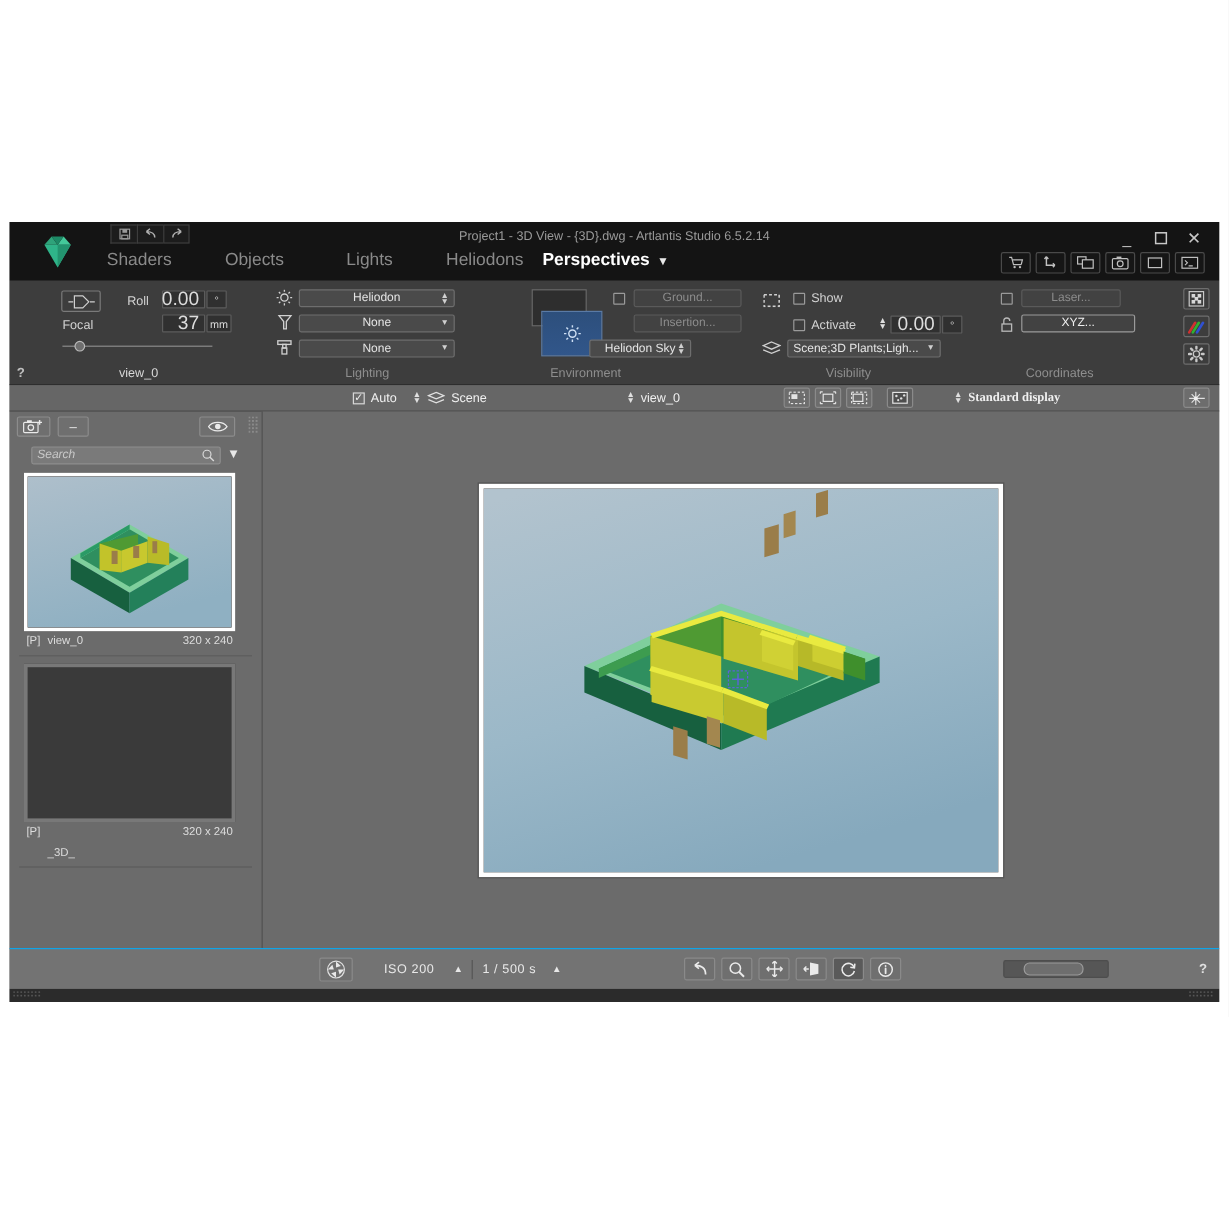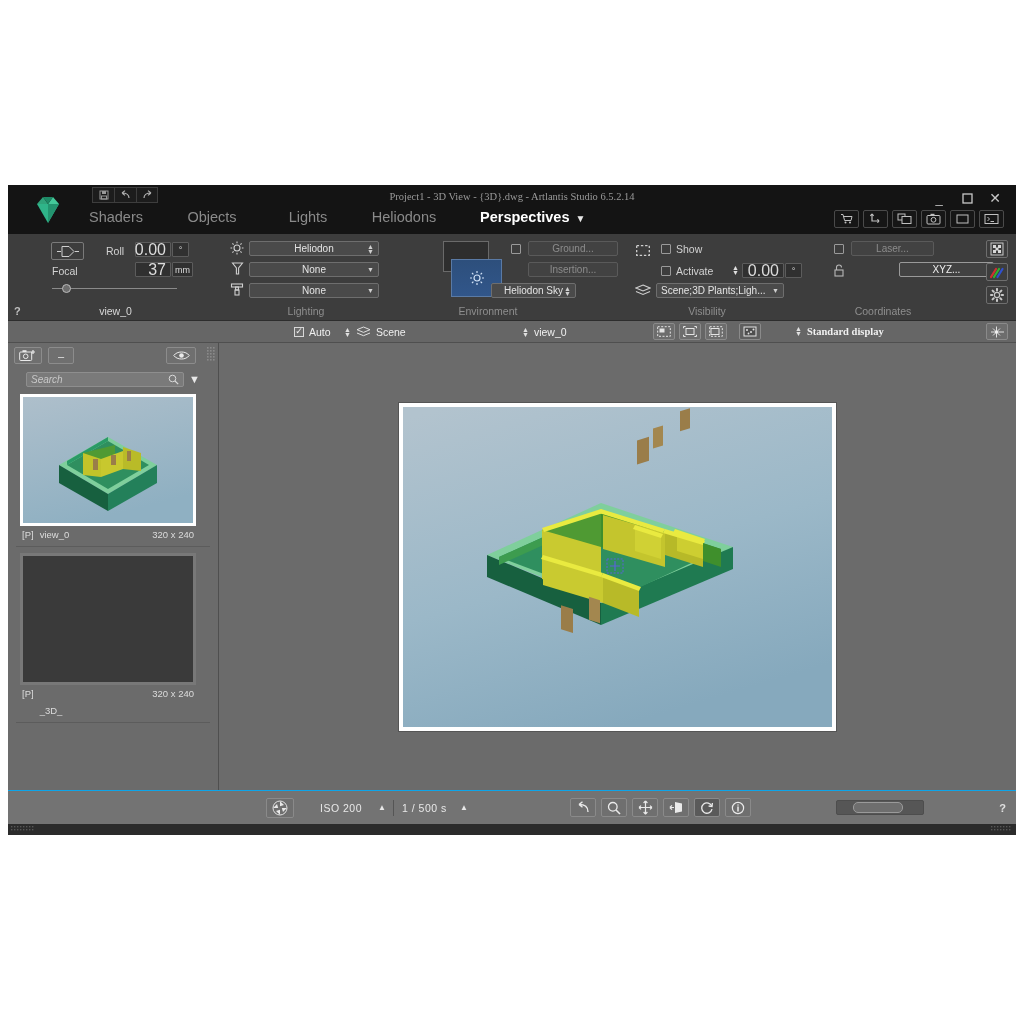--- a/index.html
+++ b/index.html
@@ -36,21 +36,21 @@
   .tb-mini {
     width: 22px; height: 16px;
     border: 1px solid #3d3d3d;
     border-right: none;
     display: flex; align-items: center; justify-content: center;
     background: #1c1c1c;
   }
   .tb-mini:last-child { border-right: 1px solid #3d3d3d; }
   .win-title {
     position: absolute; left: 0; right: 0; top: 6px;
-    text-align: center; font-size: 10.5px; color: #9a9a9a; font-family: Liberation Serif, serif;
+    text-align: center; font-size: 10.5px; color: #9a9a9a;
   }
   .win-btns {
     position: absolute; right: 8px; top: 4px;
     display: flex; gap: 2px;
   }
   .win-btn {
     width: 26px; height: 18px;
     display: flex; align-items: center; justify-content: center;
     color: #c8c8c8; font-size: 13px;
   }
@@ -299,21 +299,21 @@
           </svg>
       </div>
       <div class="win-btn close">✕</div>
     </div>
 
     <div class="mainnav">
       <div class="navitem">Shaders</div>
       <div class="navitem">Objects</div>
       <div class="navitem">Lights</div>
       <div class="navitem">Heliodons</div>
-      <div class="navitem active" style="width:auto;margin-left:28px;">Perspectives</div>
+      <div class="navitem active" style="width:auto;">Perspectives</div>
       <div class="nav-caret">▼</div>
     </div>
 
     <div class="title-icons">
       <div class="ti-btn">
         <svg width="14" height="12" viewBox="0 0 14 12">
             <path d="M1 1.5 H3 L4.6 7.5 H11" fill="none" stroke="#c0c0c0" stroke-width="1"></path>
             <path d="M3.6 3.5 H12 L11 7.5" fill="none" stroke="#c0c0c0" stroke-width="1"></path>
             <circle cx="5.5" cy="9.6" r="1" fill="#c0c0c0"></circle>
             <circle cx="10" cy="9.6" r="1" fill="#c0c0c0"></circle>
@@ -476,21 +476,21 @@
 
     <div class="psec" style="width:140px;">
       <div class="chk" style="position:absolute;left:6px;top:10px;"></div>
       <div class="btnflat" style="position:absolute;left:23px;top:7px;width:83px;">Laser...</div>
       <div style="position:absolute;left:5px;top:30px;">
         <svg width="12" height="13" viewBox="0 0 12 13">
             <path d="M3.5 6 V3.5 A2.5 2.5 0 0 1 8.5 3.5" fill="none" stroke="#b8b8b8" stroke-width="1.1"></path>
             <rect x="2" y="6" width="8" height="6" fill="none" stroke="#b8b8b8" stroke-width="1.1"></rect>
           </svg>
       </div>
-      <div class="btnflat enabled" style="position:absolute;left:23px;top:28px;width:95px;color:#f0f0f0;border-color:#9a9a9a;margin-left:48px;">XYZ...</div>
+      <div class="btnflat enabled" style="position:absolute;left:23px;top:28px;width:95px;color:#f0f0f0;border-color:#9a9a9a;">XYZ...</div>
       <div class="psec-label" style="left:0;right:30px;">Coordinates</div>
     </div>
 
     <div style="position:absolute;right:8px;top:6px;display:flex;flex-direction:column;gap:5px;">
       <div class="sq-btn">
         <svg width="14" height="14" viewBox="0 0 14 14">
             <rect x="1" y="1" width="12" height="12" fill="none" stroke="#c8c8c8" stroke-width="1"></rect>
             <rect x="3" y="3" width="3" height="3" fill="#d8d8d8"></rect>
             <rect x="8" y="3" width="3" height="3" fill="#d8d8d8"></rect>
             <rect x="5.5" y="5.5" width="3" height="3" fill="#d8d8d8"></rect>

